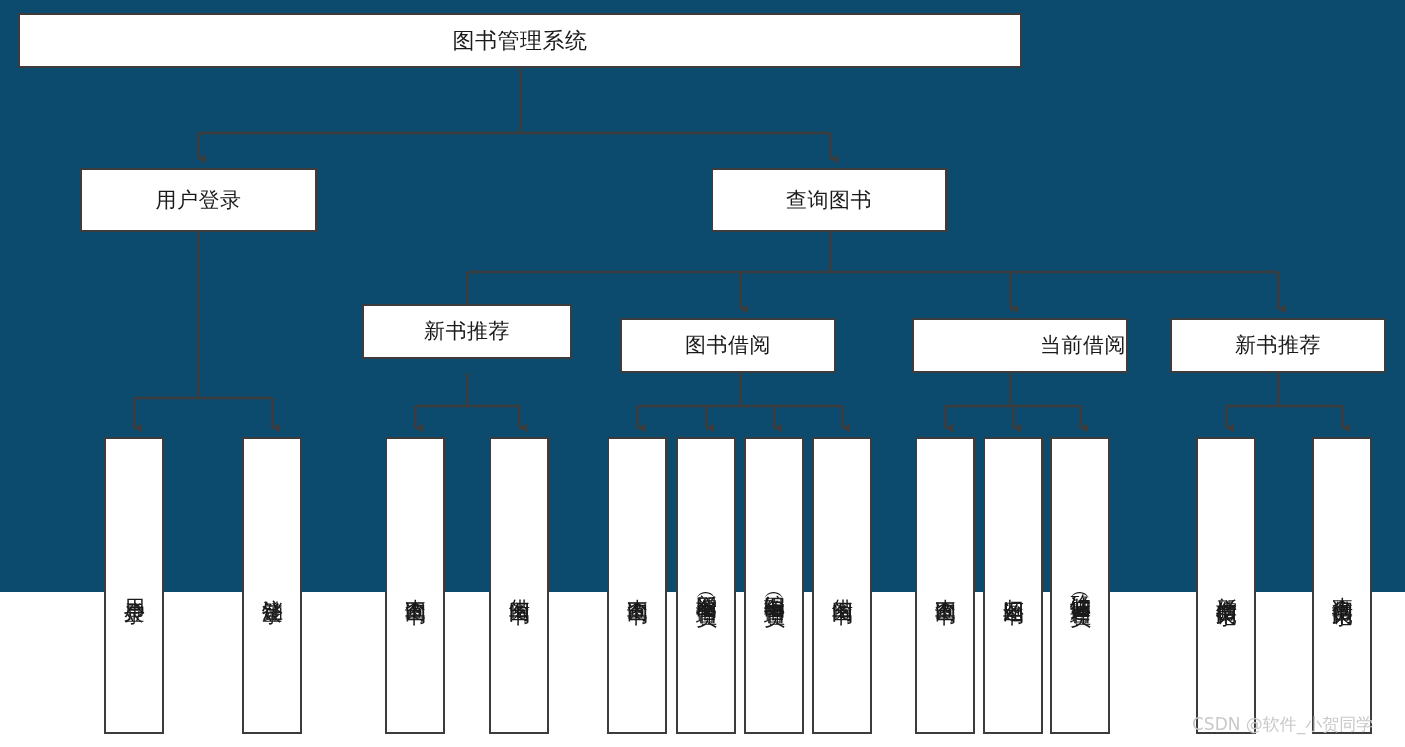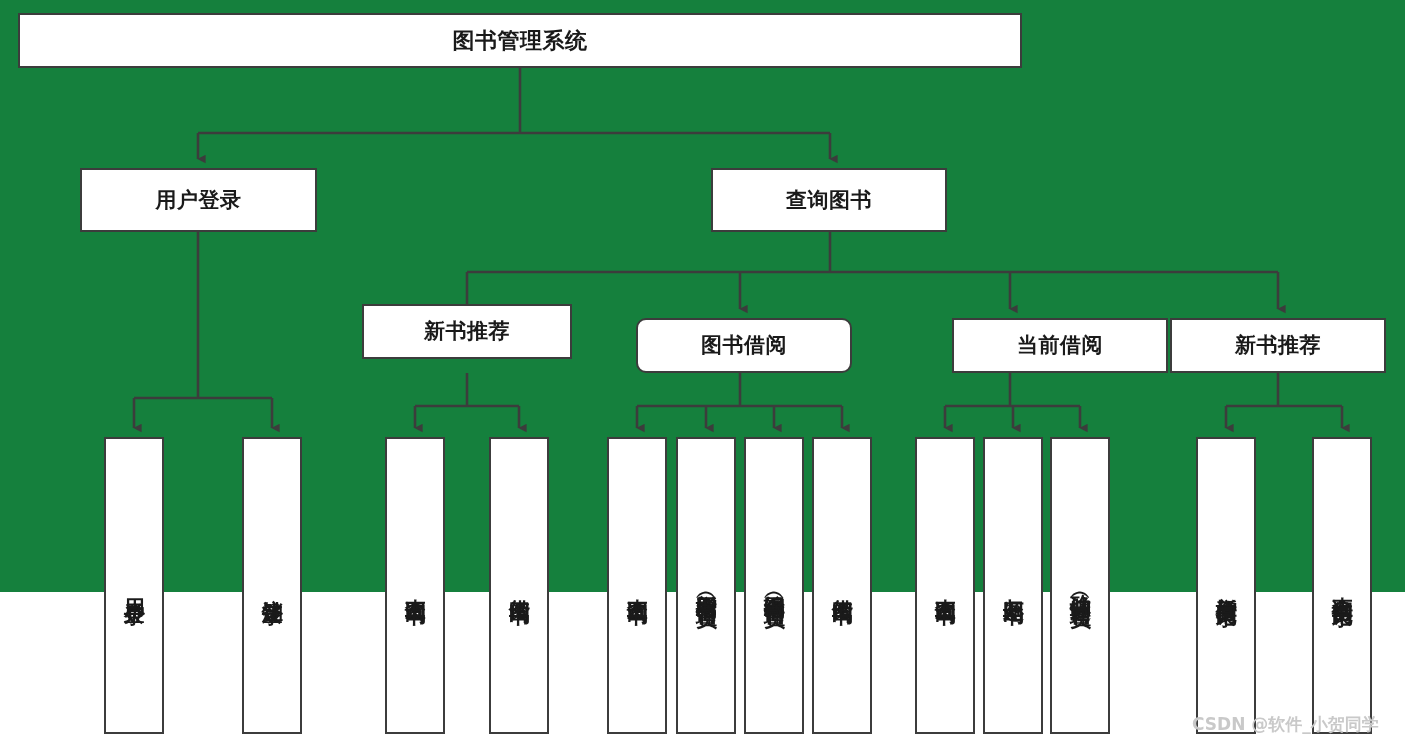--- a/index.html
+++ b/index.html
@@ -3,21 +3,21 @@
 <meta charset="utf-8">
 <title>图书管理系统 功能结构图</title>
 <style>
   html,body{margin:0;padding:0;}
   body{
     width:1405px;height:747px;
     background:#ffffff;
     font-family:"DejaVu Sans","Liberation Sans",sans-serif;
     overflow:hidden;
   }
-  #diagram-root{position:relative;width:1405px;height:592px;background:#15803d;font-weight:bold;}
+  #diagram-root{position:relative;width:1405px;height:592px;background:#0c4a6e;}
   svg.wires{position:absolute;left:0;top:0;width:1405px;height:747px;}
   .node{
     position:absolute;
     box-sizing:border-box;
     background:#ffffff;
     border:2.5px solid #3c3c3c;
     display:flex;
     align-items:center;
     justify-content:center;
     color:#1a1a1a;
@@ -115,24 +115,24 @@
   <div class="node horiz" style="left:80px;top:168px;width:237px;height:64px;">
     <span class="label">用户登录</span>
   </div>
   <div class="node horiz" style="left:711px;top:168px;width:236px;height:64px;">
     <span class="label">查询图书</span>
   </div>
 
   <div class="node horiz" style="left:362px;top:304px;width:210px;height:55px;">
     <span class="label">新书推荐</span>
   </div>
-  <div class="node horiz" style="left:636px;top:318px;width:216px;height:55px;border-radius:10px;">
+  <div class="node horiz" style="left:620px;top:318px;width:216px;height:55px;">
     <span class="label">图书借阅</span>
   </div>
-  <div class="node horiz" style="left:952px;top:318px;width:216px;height:55px;">
+  <div class="node horiz" style="left:912px;top:318px;width:216px;height:55px;justify-content:flex-end;">
     <span class="label">当前借阅</span>
   </div>
   <div class="node horiz" style="left:1170px;top:318px;width:216px;height:55px;">
     <span class="label">新书推荐</span>
   </div>
 
   <div class="node leaf" style="left:104px;top:437px;width:60px;height:297px;">
     <span class="label">用户登录</span>
   </div>
   <div class="node leaf" style="left:242px;top:437px;width:60px;height:297px;">

